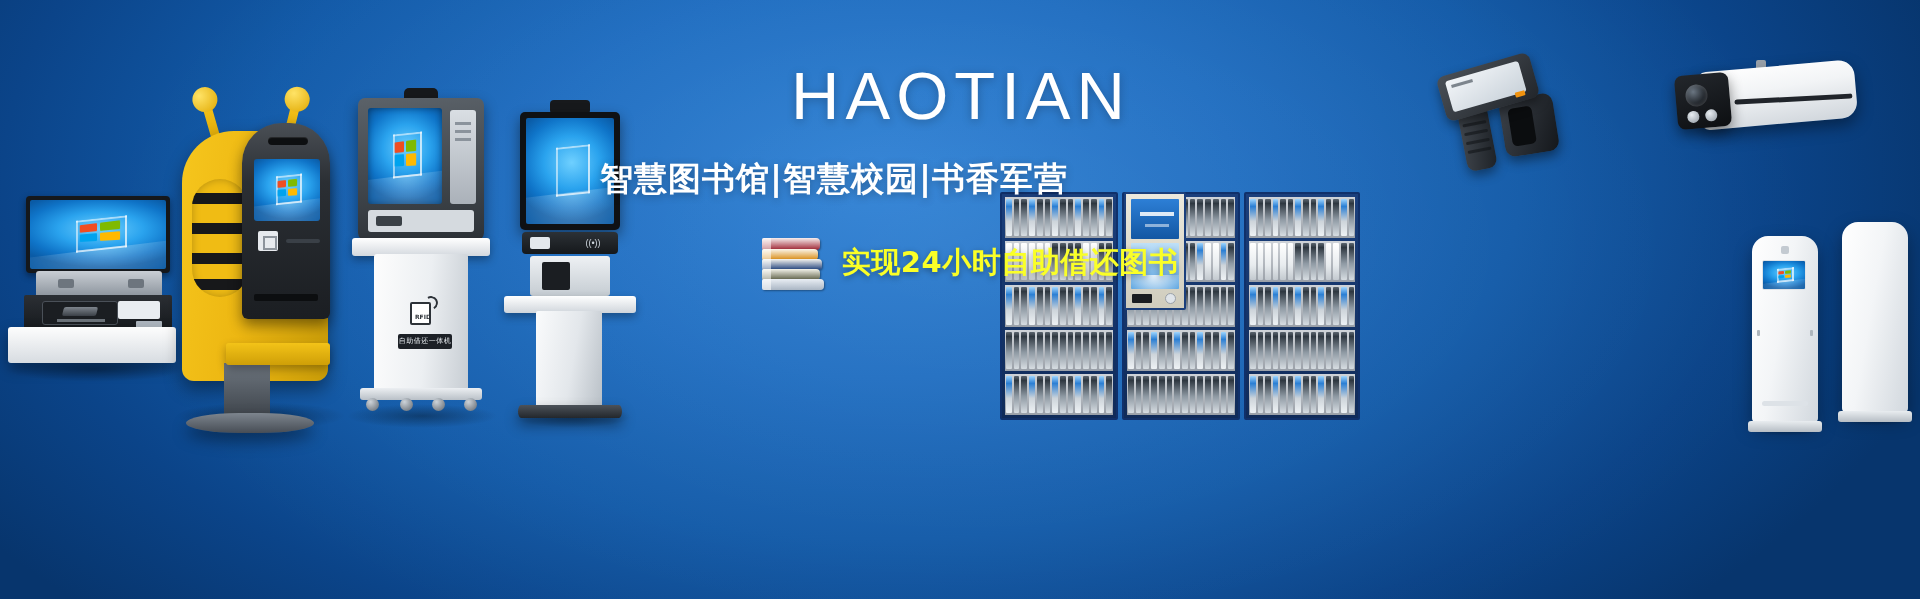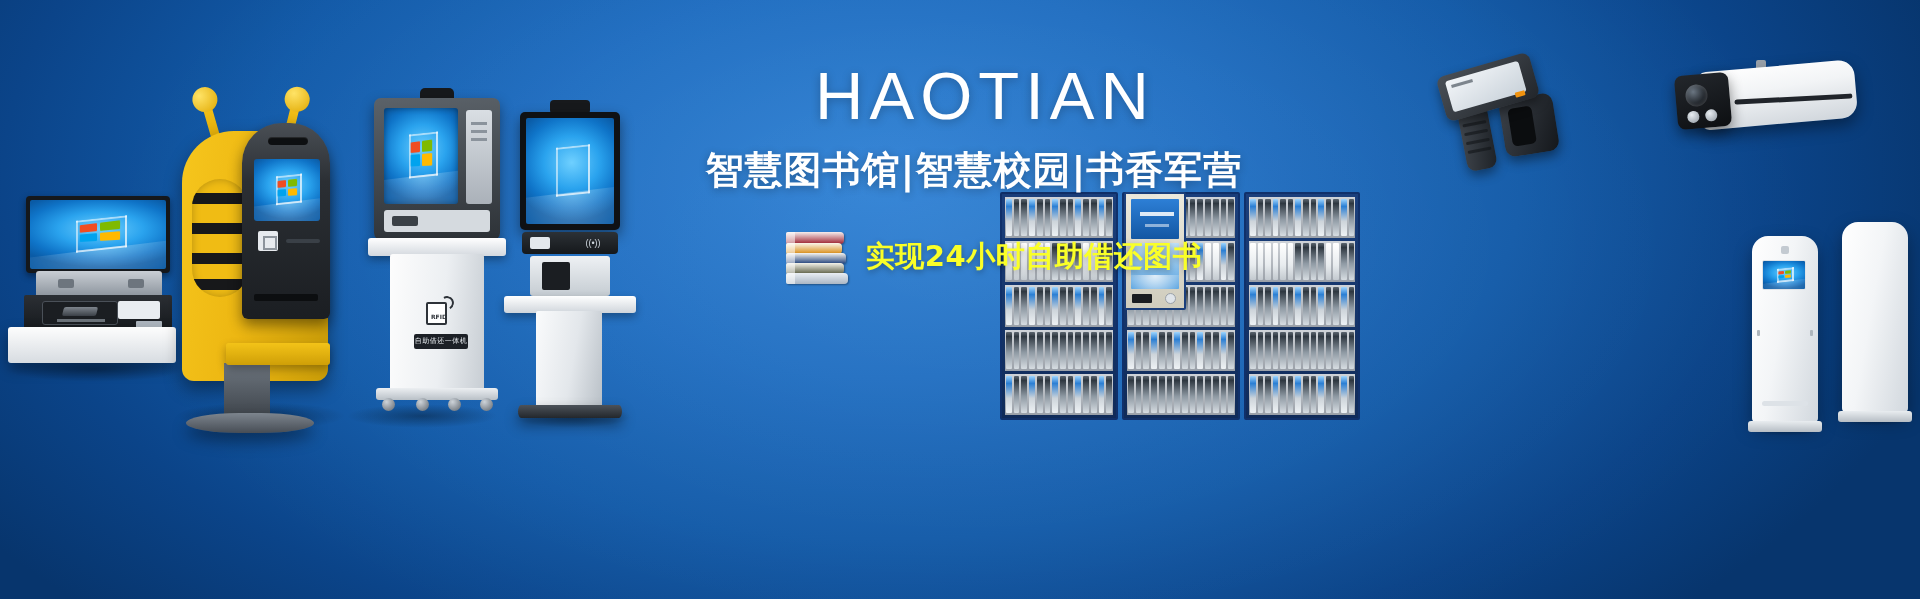--- a/index.html
+++ b/index.html
@@ -12,31 +12,31 @@
     background:
       radial-gradient(ellipse 1100px 620px at 46% 30%, #2b7fd4 0%, #1d6cc0 32%, #125aa8 58%, #0b4489 80%, #07356d 100%),
       #0a3f80;
   }
   #banner::after{
     content:""; position:absolute; inset:0; pointer-events:none;
     background:radial-gradient(ellipse 1400px 760px at 50% 40%, rgba(255,255,255,.07) 0%, rgba(0,0,0,0) 62%);
   }
 
   
-  .text-block{ position:absolute; left:624px; top:62px; width:700px; z-index:40; }
+  .text-block{ position:absolute; left:600px; top:62px; width:700px; z-index:40; }
 
   .brand{
     font-size:67px; letter-spacing:6px; color:#ffffff; font-weight:300;
     text-align:center; line-height:1; padding-left:22px;
     font-family:"Liberation Sans","DejaVu Sans",sans-serif;
     text-shadow:0 2px 10px rgba(0,0,0,.25);
   }
   .tagline{
-    margin-top:16px; text-align:center; color:#ffffff;
-    font-size:38px; font-weight:bold; letter-spacing:1px;
+    margin-top:28px; color:#ffffff;
+    font-size:33px; font-weight:bold; letter-spacing:1px;
     font-family:"DejaVu Sans","Liberation Sans",sans-serif;
     text-shadow:0 2px 8px rgba(0,0,0,.3);
   }
   .redbox{
     margin:42px auto 0; width:auto; display:table;
     background:#c40d0d; color:#fff; font-weight:bold;
     font-size:35px; letter-spacing:1px; padding:14px 26px 17px;
     font-family:"DejaVu Sans","Liberation Sans",sans-serif;
     box-shadow:0 3px 12px rgba(0,0,0,.35);
   }
@@ -153,21 +153,21 @@
   .bee-tray{ position:absolute; left:48px; top:248px; width:104px; height:22px;
      background:linear-gradient(#f3c318,#cf9f07); border-radius:3px; z-index:3;
      box-shadow:0 4px 10px rgba(0,0,0,.3); }
   .bee-leg{ position:absolute; left:46px; top:268px; width:46px; height:56px;
      background:linear-gradient(#6e767f,#3d434a); z-index:2; }
   .bee-foot{ position:absolute; left:8px; top:318px; width:128px; height:20px;
      background:linear-gradient(#7d858e,#474d55); border-radius:50%/60%; z-index:2;
      box-shadow:0 8px 16px rgba(0,0,0,.4); }
 
   
-  #rfid-kiosk{ left:368px; top:88px; width:138px; height:330px; }
+  #rfid-kiosk{ left:352px; top:88px; width:138px; height:330px; }
   #rfid-kiosk .cam{ position:absolute; left:52px; top:0; width:34px; height:12px;
      background:#17191c; border-radius:5px 5px 0 0; }
   #rfid-kiosk .panel{ position:absolute; left:6px; top:10px; width:126px; height:142px;
      background:linear-gradient(175deg,#5b6269,#2d3237); border-radius:7px;
      box-shadow:0 6px 14px rgba(0,0,0,.42); }
   #rfid-kiosk .scr{ position:absolute; left:10px; top:10px; width:74px; height:96px; border-radius:3px;
      box-shadow:inset 0 0 6px rgba(0,0,0,.4); }
   #rfid-kiosk .sidepane{ position:absolute; right:8px; top:12px; width:26px; height:94px;
      background:linear-gradient(#d9dee3,#aab1b9); border-radius:3px; }
   #rfid-kiosk .sidepane i{ position:absolute; left:5px; width:16px; height:3px; background:#8b939c; }

